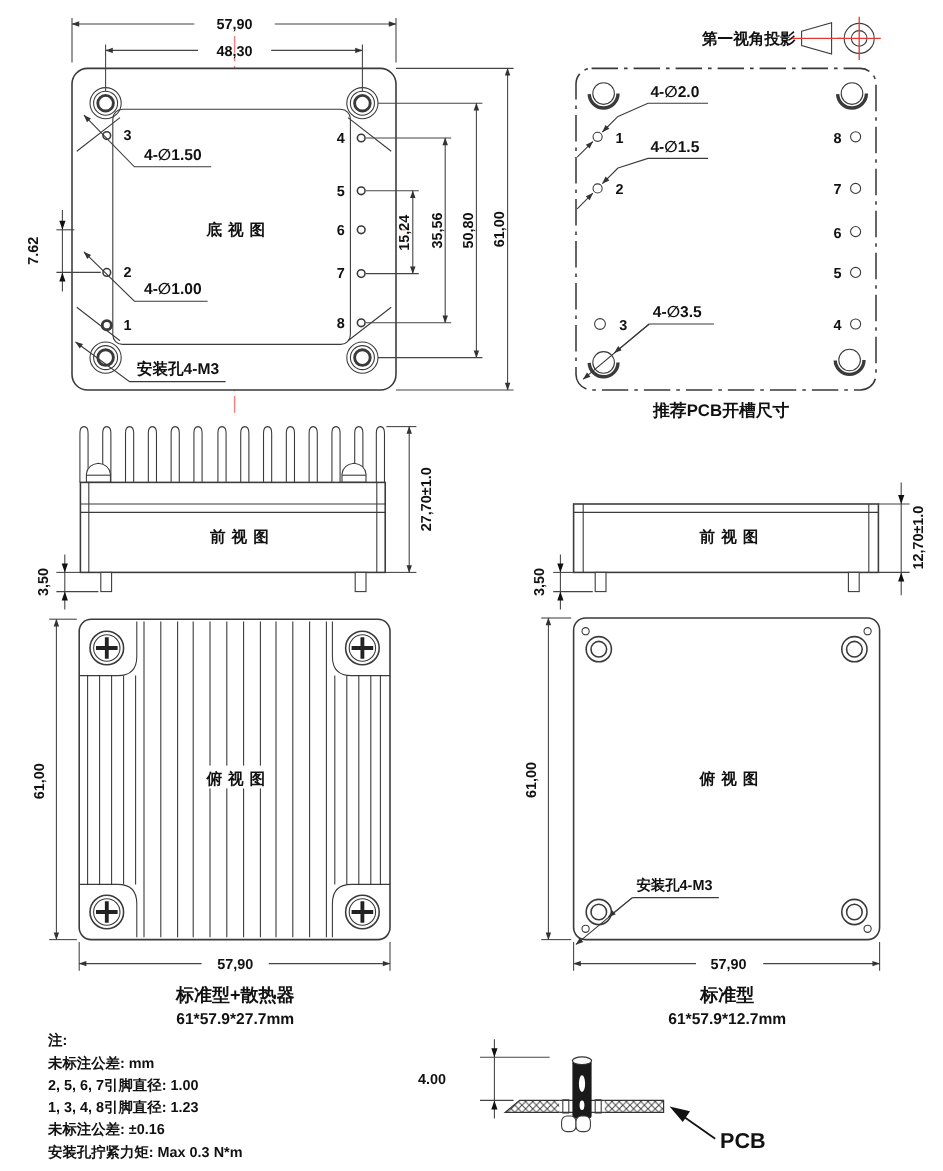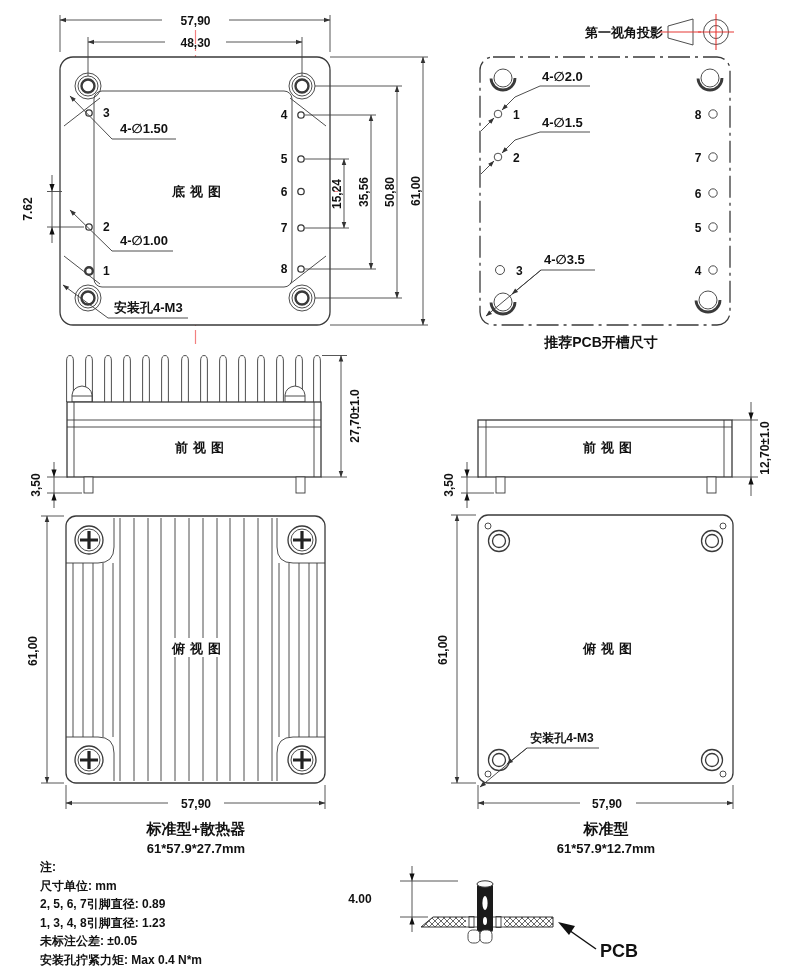--- a/index.html
+++ b/index.html
@@ -345,19 +345,19 @@
     <rect class="s2 fw" x="468" y="930" width="12" height="13" rx="4.5"></rect>
     <rect class="s2 fw" x="480" y="930" width="12" height="13" rx="4.5"></rect>
     <line x1="596" y1="949" x2="566" y2="928" stroke="#111" stroke-width="1.5"></line>
     <polygon points="558,922 575,926 569,935" fill="#111"></polygon>
     <text class="t18" x="600" y="957">PCB</text>
   </g>
 </svg>
 
   <div id="notes">
     <div>注:</div>
-    <div>尺寸单位: mm</div>
-    <div>2, 5, 6, 7引脚直径: 0.89</div>
+    <div>未标注公差: mm</div>
+    <div>2, 5, 6, 7引脚直径: 1.00</div>
     <div>1, 3, 4, 8引脚直径: 1.23</div>
-    <div>未标注公差: ±0.05</div>
-    <div>安装孔拧紧力矩: Max 0.4 N*m</div>
+    <div>未标注公差: ±0.16</div>
+    <div>安装孔拧紧力矩: Max 0.3 N*m</div>
   </div>
 </div>
 
 </body></html>

